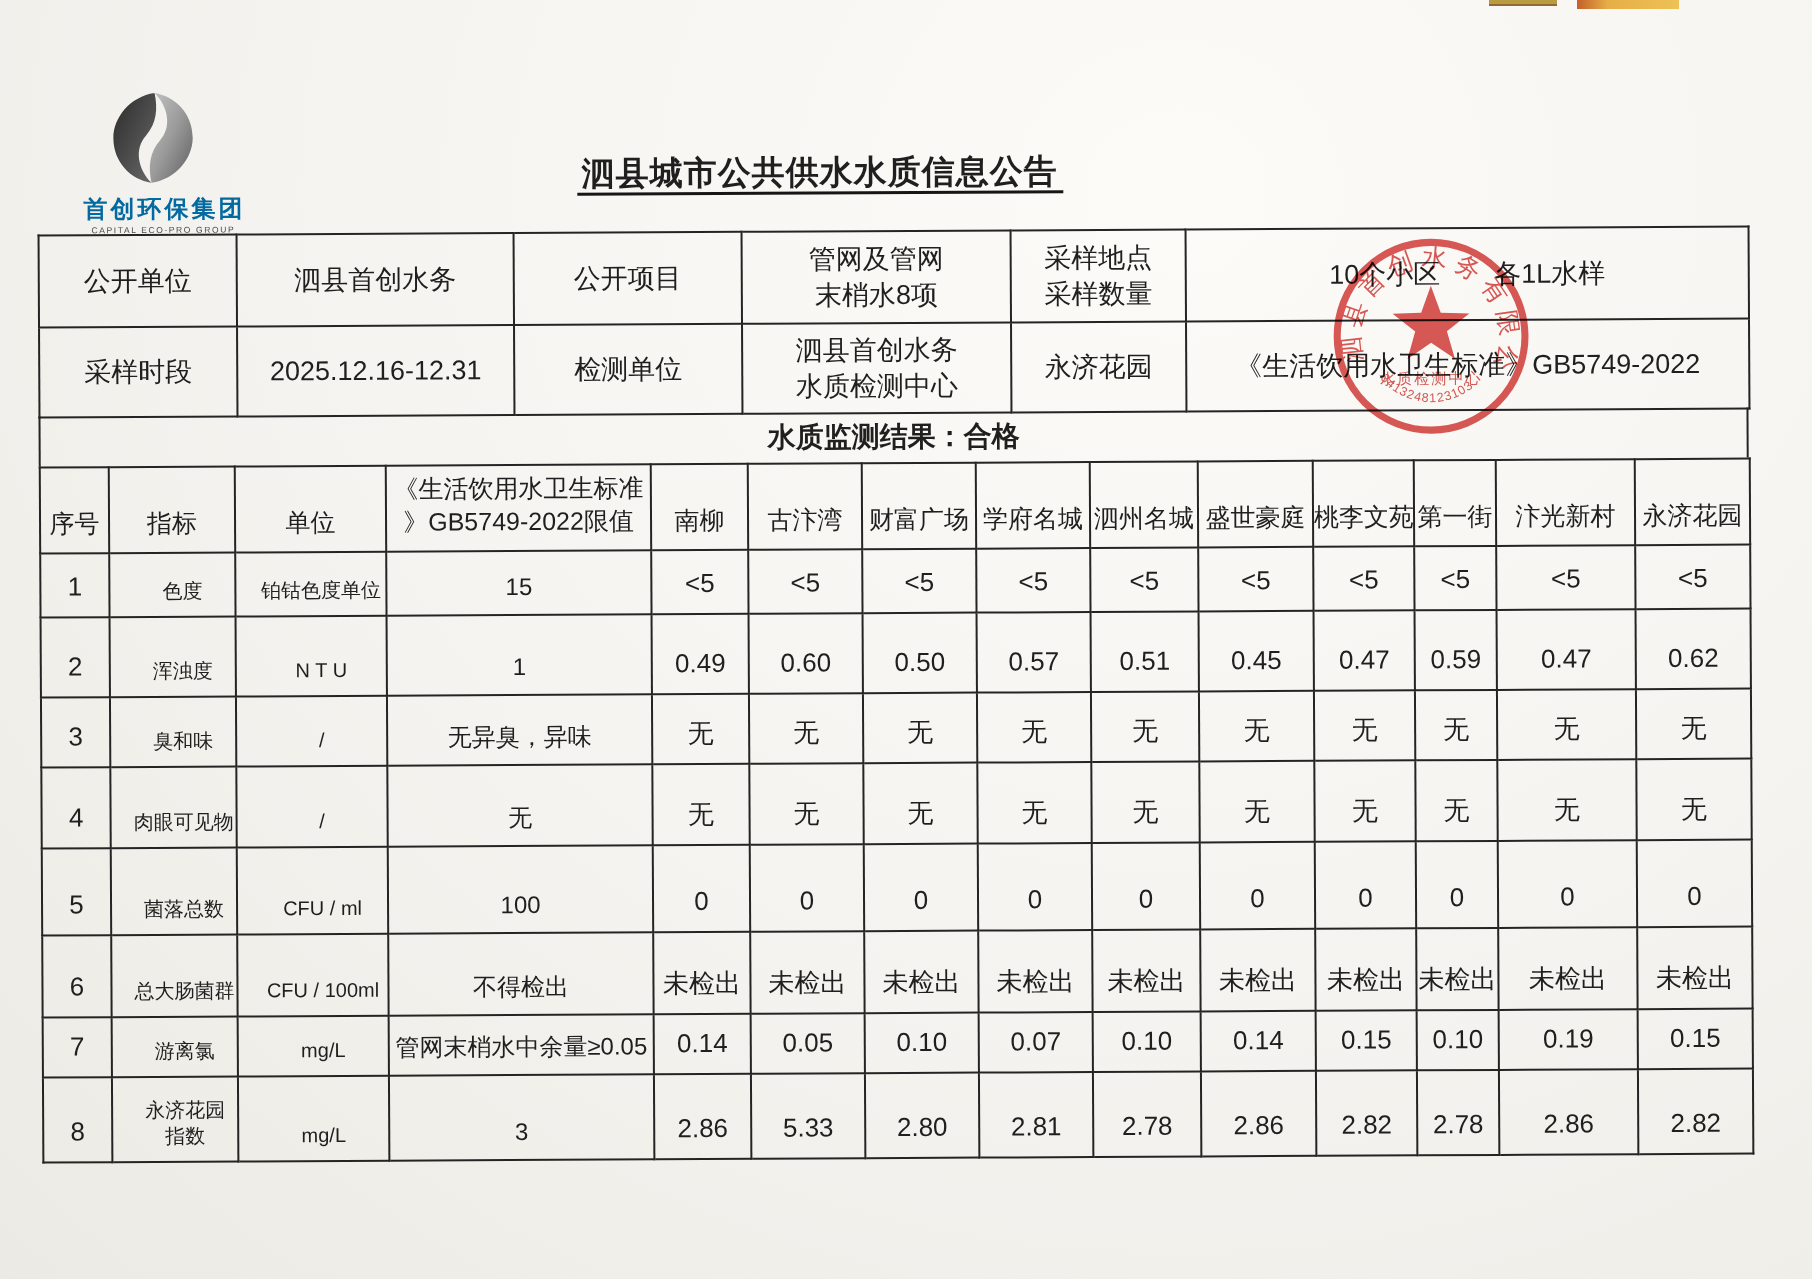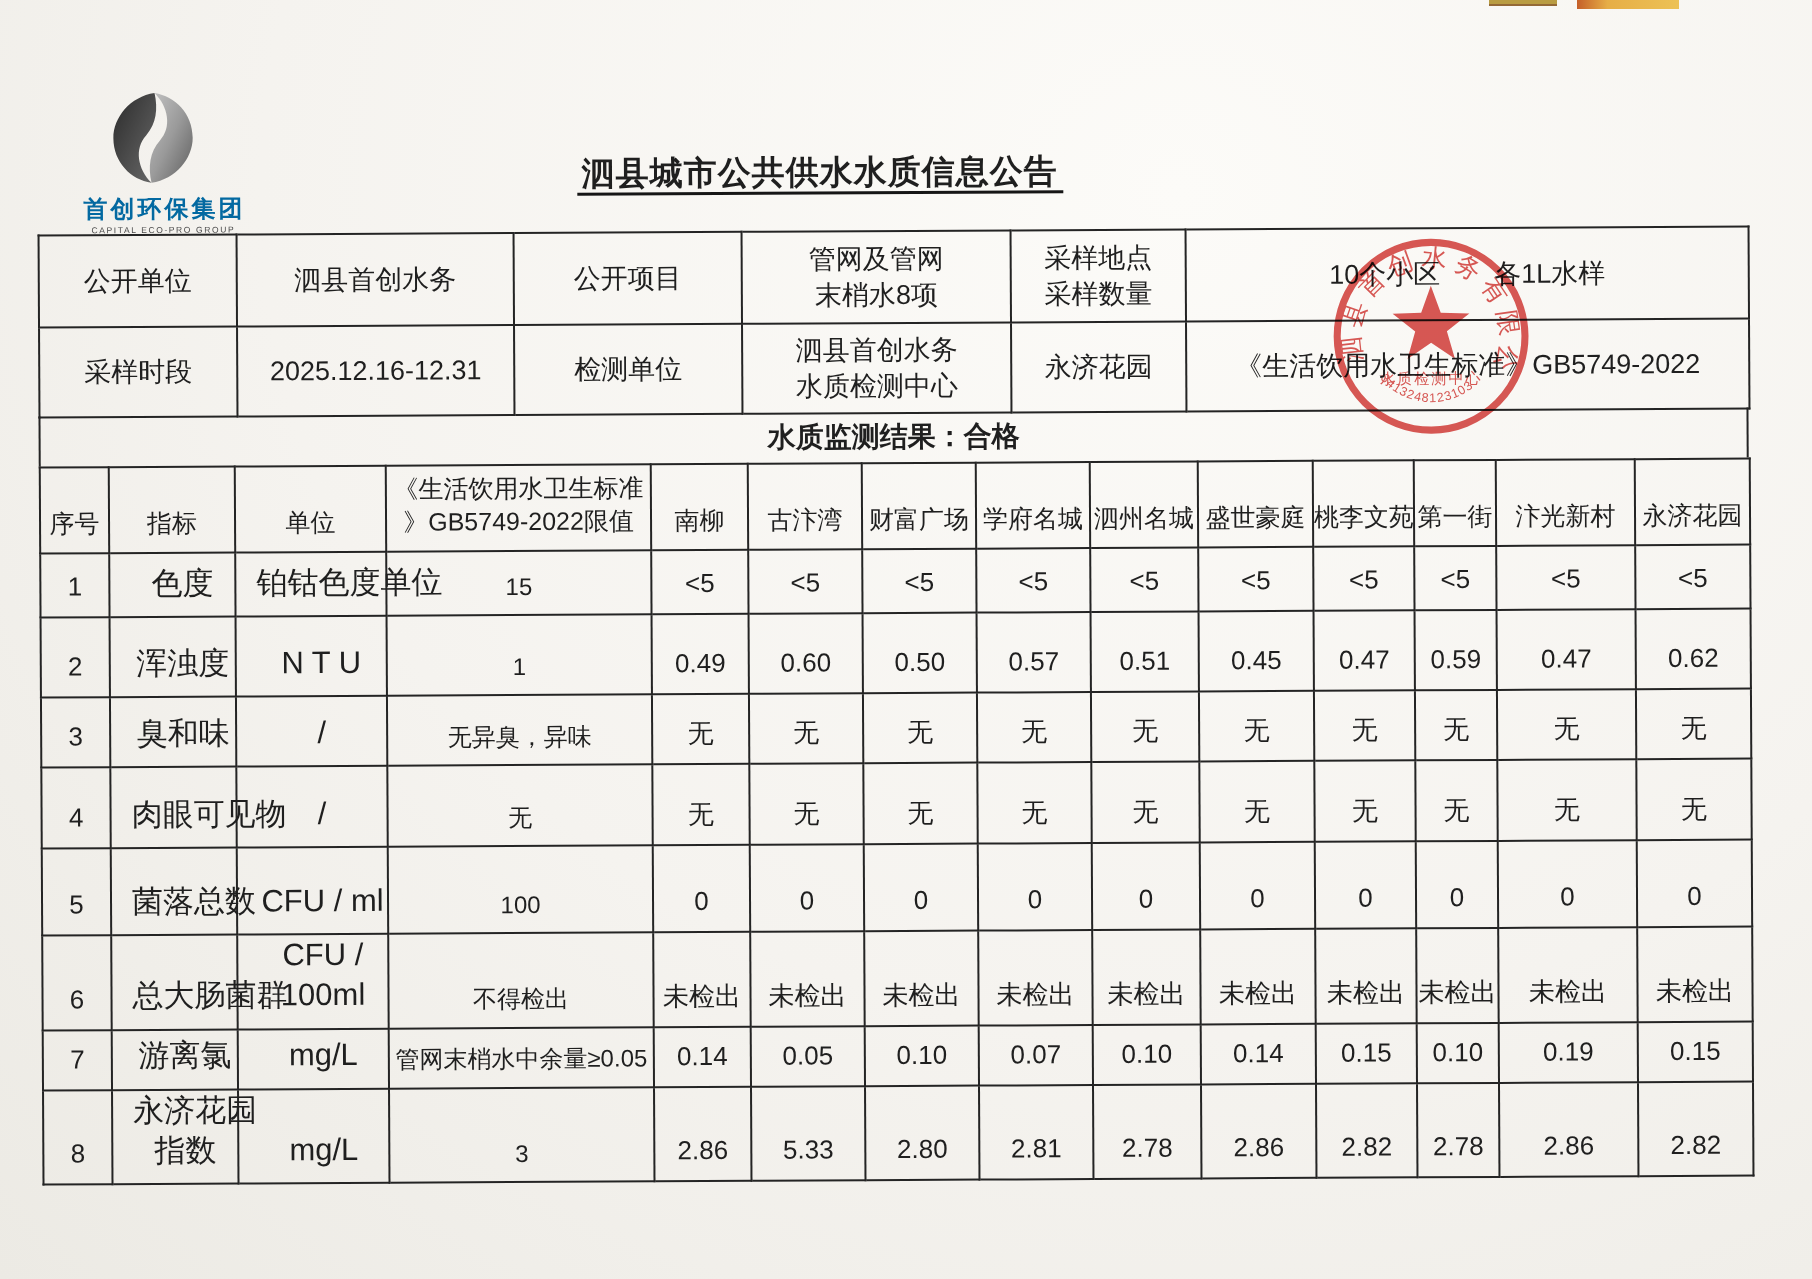--- a/index.html
+++ b/index.html
@@ -40,21 +40,21 @@
   .main-table th{font-weight:normal;font-size:25px;padding-bottom:13px;}
   .main-table thead tr{height:86px;}
   .main-table tbody tr:nth-child(1){height:64px;}
   .main-table tbody tr:nth-child(2){height:80px;}
   .main-table tbody tr:nth-child(3){height:70px;}
   .main-table tbody tr:nth-child(4){height:81px;}
   .main-table tbody tr:nth-child(5){height:87px;}
   .main-table tbody tr:nth-child(6){height:82px;}
   .main-table tbody tr:nth-child(7){height:60px;}
   .main-table tbody tr:nth-child(8){height:85px;}
-  .main-table td.c-ind,.main-table td.c-unit{font-size:31px;padding-left:20px;}
+  .main-table td.c-ind,.main-table td.c-unit{font-size:20px;padding-left:20px;}
   .main-table td.c-limit{font-size:24px;}
 
   
   .stamp{position:absolute;left:1326px;top:232px;width:214px;height:214px;opacity:.85;mix-blend-mode:multiply;}
 </style>
 </head>
 <body>
 
 <div class="frag1"></div>
 <div class="frag2"></div>

